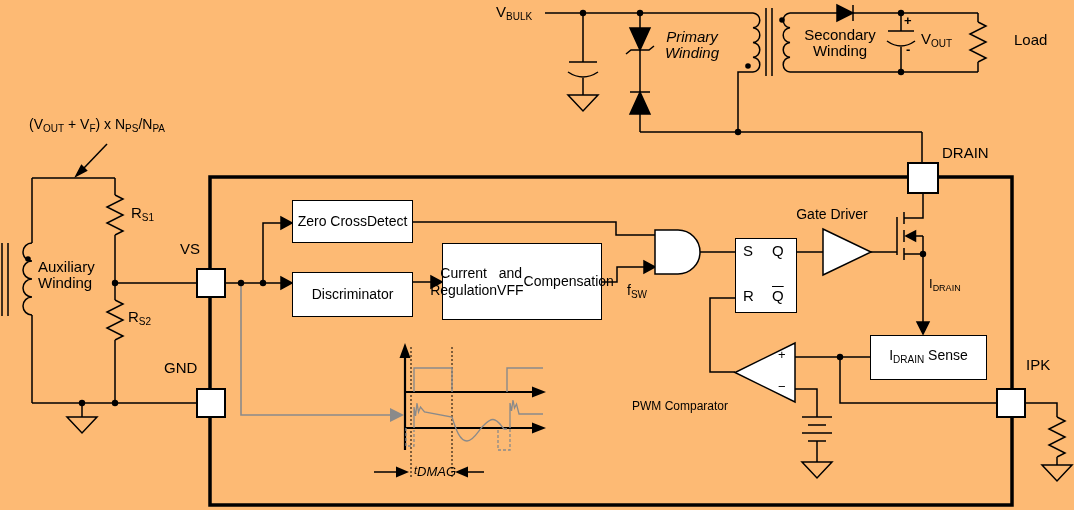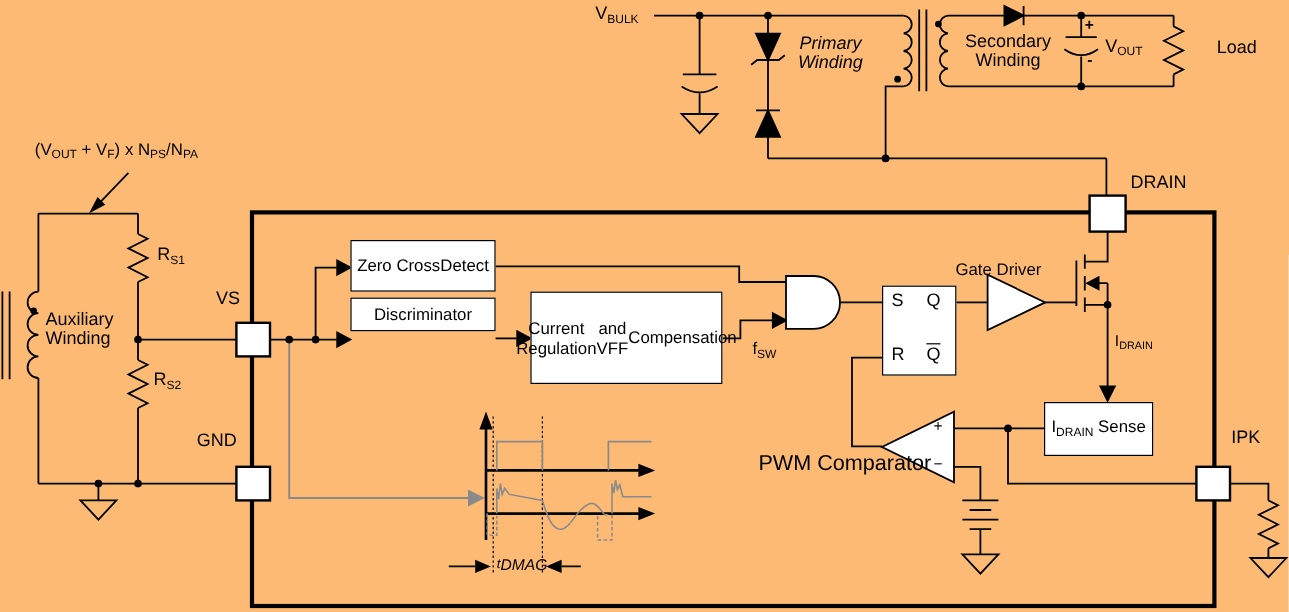--- a/index.html
+++ b/index.html
@@ -251,46 +251,46 @@
 <div class="lbl" style="left:180px;top:241px;">VS</div>
 <div class="lbl" style="left:164px;top:360px;">GND</div>
 <div class="lbl" style="left:942px;top:145px;">DRAIN</div>
 <div class="lbl" style="left:1026px;top:357px;">IPK</div>
 
 <div class="fbox" style="left:292px;top:200px;width:121px;height:43px;">
   <span>Zero Cross</span>
   <span>Detect</span>
 </div>
 
-<div class="fbox" style="left:292px;top:248px;width:121px;height:28px;">
+<div class="fbox" style="left:292px;top:272px;width:121px;height:45px;">
   <span>Discriminator</span>
 </div>
 
 <div class="fbox" style="left:442px;top:243px;width:160px;height:77px;">
   <span>Current Regulation</span>
   <span>and VFF</span>
   <span>Compensation</span>
 </div>
 
 <div class="lbl" style="left:627px;top:282px;font-size:14px;"><span>f</span><span class="sub">SW</span></div>
 
 <div class="latch" style="left:735px;top:238px;width:62px;height:75px;">
   <span style="left:7px;top:3px;">S</span>
   <span style="left:36px;top:3px;">Q</span>
   <span style="left:7px;top:48px;">R</span>
   <span class="ovl" style="left:36px;top:48px;">Q</span>
 </div>
 
-<div class="lbl ctr" style="left:786px;top:216px;width:92px;font-size:14px;text-align:center;">Gate Driver</div>
+<div class="lbl ctr" style="left:786px;top:206px;width:92px;font-size:14px;text-align:center;">Gate Driver</div>
 
 <div class="lbl" style="left:929px;top:276px;font-size:13px;"><span>I</span><span class="sub" style="font-size:9px;">DRAIN</span></div>
 
-<div class="fbox" style="left:870px;top:335px;width:91px;height:45px;">
+<div class="fbox" style="left:870px;top:335px;width:117px;height:45px;">
   <span><span>I</span><span class="sub">DRAIN</span><span> Sense</span></span>
 </div>
 
-<div class="lbl" style="left:632px;top:378px;font-size:18px;">PWM Comparator</div>
+<div class="lbl" style="left:632px;top:398px;font-size:12px;">PWM Comparator</div>
 <div class="lbl sign" style="left:778px;top:347px;">+</div>
 <div class="lbl sign" style="left:778px;top:379px;">−</div>
 
 <div class="lbl tdmag it" style="left:414px;top:462px;"><span>t</span><span class="sub">DMAG</span></div>
 
 </div>
 
 </body></html>

